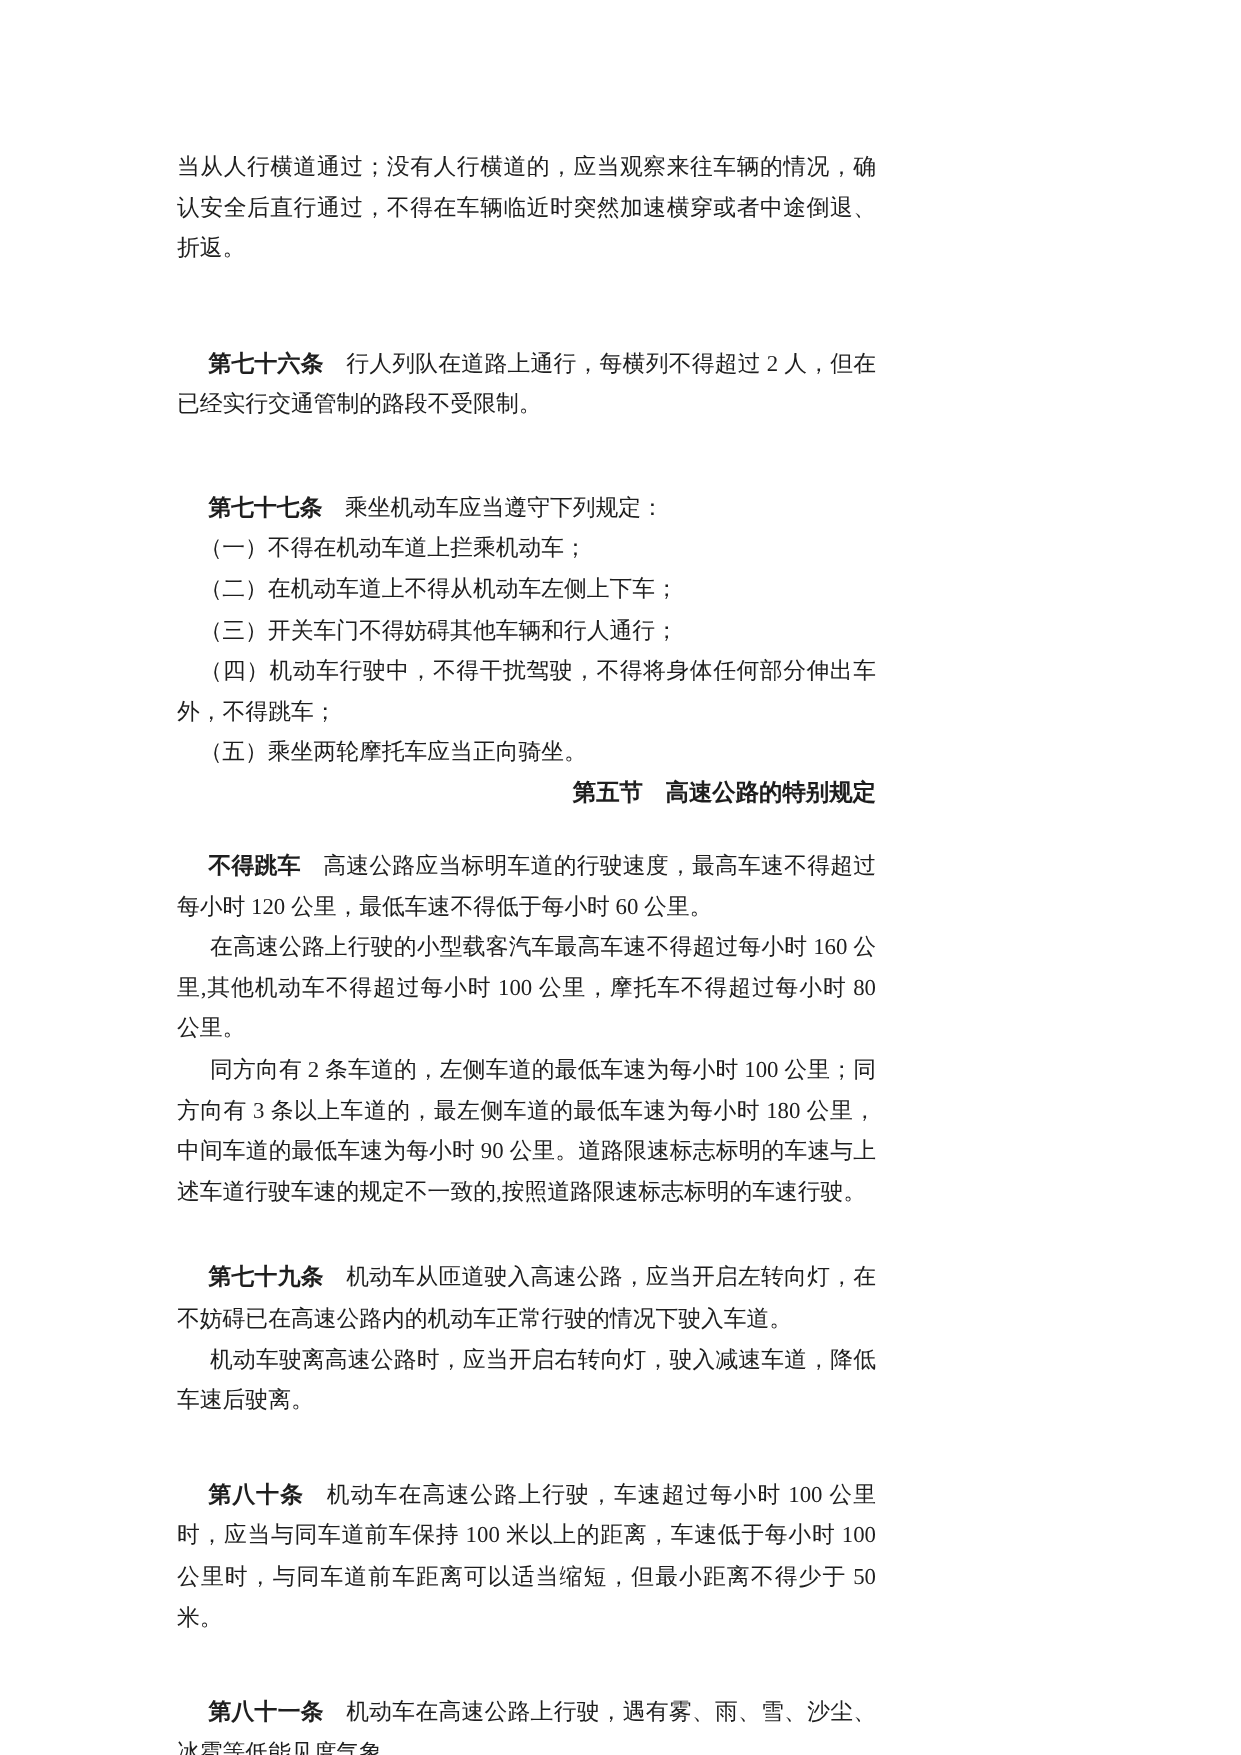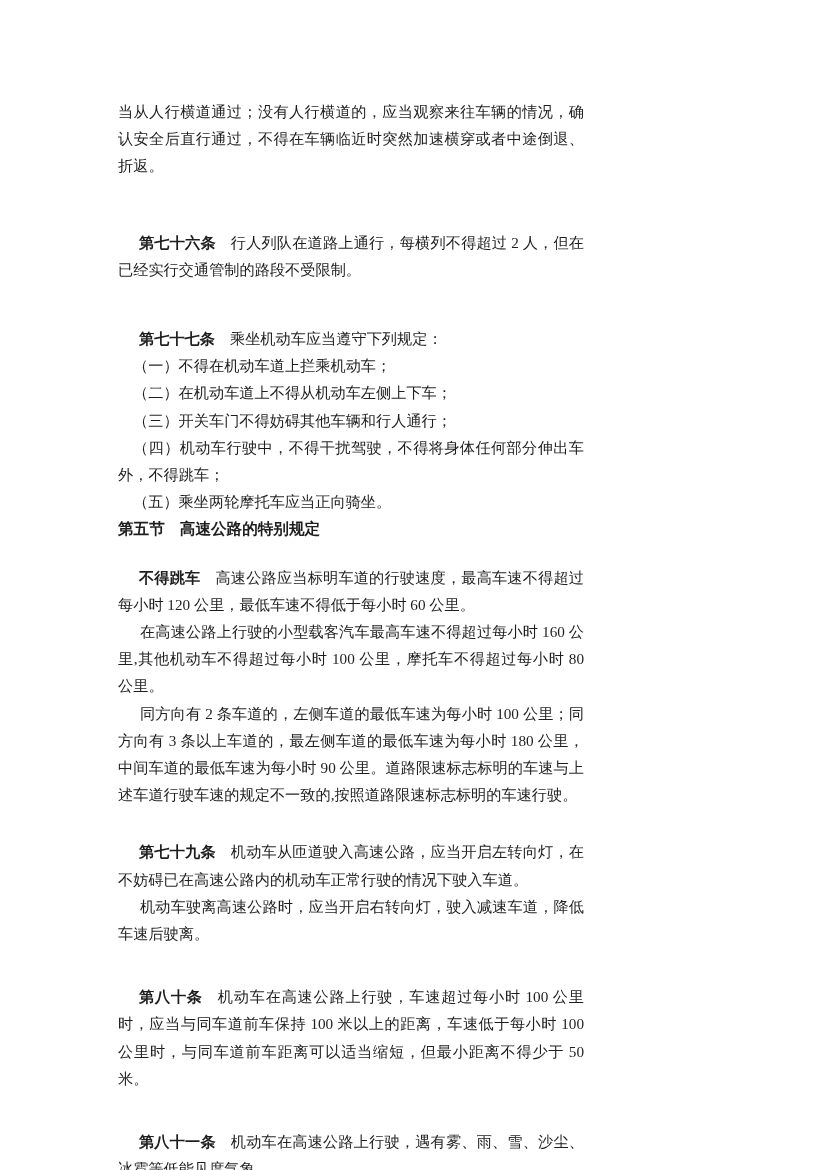--- a/index.html
+++ b/index.html
@@ -41,21 +41,21 @@
   .gap-head  { margin-top: 51px; }
   .gap-a78   { margin-top: 21px; }
   .gap-a79   { margin-top: 30px; }
   .gap-a80   { margin-top: 36px; }
   .gap-a81   { margin-top: 36px; }
   .section-heading {
     margin: 0;
     font-size: 15.6px;
     line-height: 27.2px;
     font-weight: bold;
-    text-align: left;
+    text-align: right;
     text-indent: 0;
   }
   .section-heading .sec-label { margin-right: 15px; }
   .page-footer {
     margin-top: 13px;
     font-size: 12.5px;
     line-height: 16px;
     text-align: center;
     color: #ef4444;
   }

